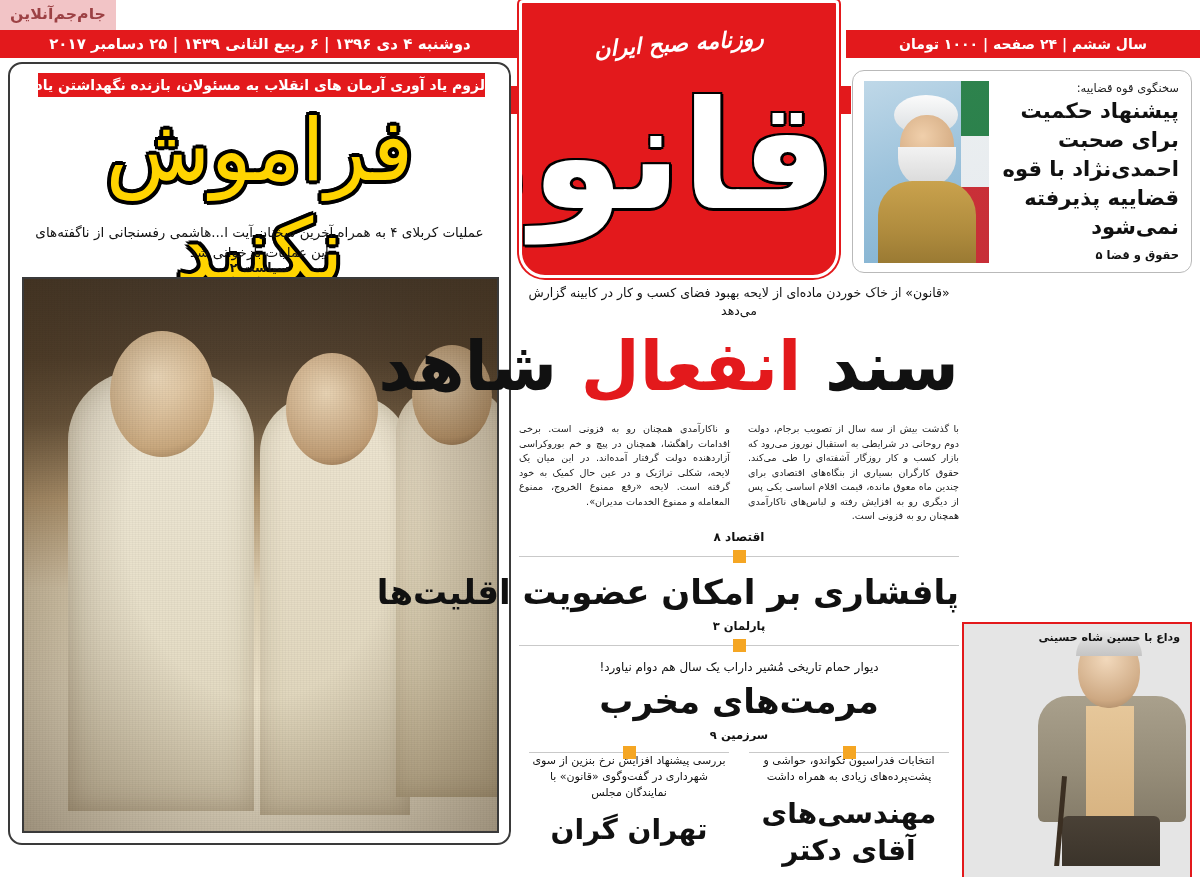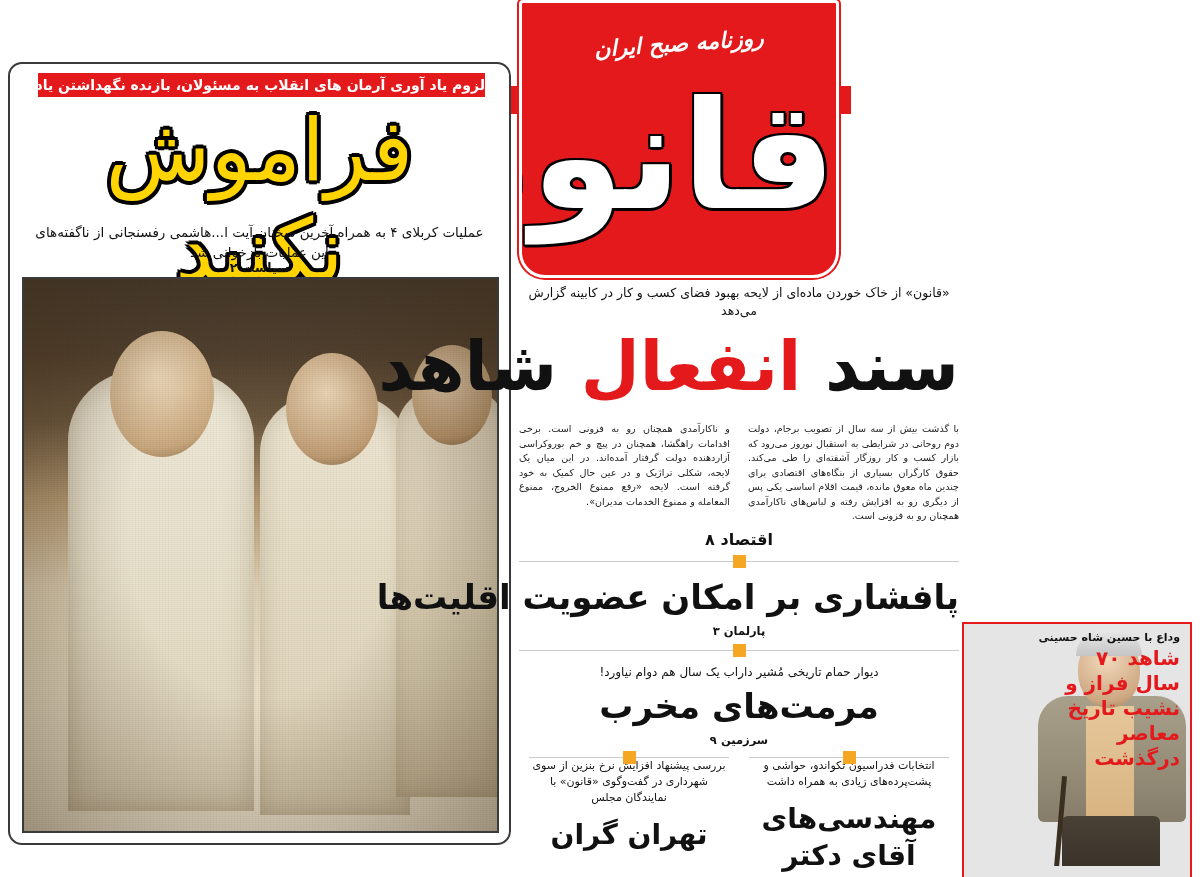--- a/index.html
+++ b/index.html
@@ -192,21 +192,21 @@
     text-align:center;font-size:68px;font-weight:bold;line-height:86px;
     color:#111;letter-spacing:-1px;margin-top:4px;white-space:nowrap;
   }
   .main-head .red{color:#e3191c;}
   .body-cols{
     display:flex;gap:18px;margin-top:12px;direction:rtl;
   }
   .body-cols .col{
     flex:1;font-size:9.6px;line-height:14.5px;color:#1a1a1a;text-align:justify;
   }
-  .c-tag{text-align:center;font-size:16px;font-weight:bold;color:#111;margin-top:6px;}
+  .c-tag{text-align:center;font-size:12px;font-weight:bold;color:#111;margin-top:6px;}
 
   .divider{position:relative;height:1px;background:#c9c9c9;margin:12px 0 0 0;}
   .divider .sq{
     position:absolute;left:50%;top:-6px;margin-left:-6px;
     width:13px;height:13px;background:#f5a623;
   }
 
   .sec{margin-top:12px;text-align:center;}
   .sec .kick{font-size:12px;color:#111;line-height:18px;}
   .sec .head{font-size:34px;font-weight:bold;line-height:46px;color:#111;margin-top:2px;white-space:nowrap;}
@@ -264,20 +264,27 @@
   .obit .ph-cane{
     position:absolute;left:36px;top:150px;width:5px;height:92px;
     background:#3b2f22;transform:rotate(5deg);
   }
 </style>
 </head>
 <body>
 
 <div class="page">
 
+  <div class="top-strip">
+    <div class="logo-badge">
+      <div class="mark">جام‌جم‌آنلاین</div>
+    </div>
+    <div class="date-bar">دوشنبه ۴ دی ۱۳۹۶ | ۶ ربیع الثانی ۱۴۳۹ | ۲۵ دسامبر ۲۰۱۷</div>
+    <div class="masthead-bar">سال ششم | ۲۴ صفحه | ۱۰۰۰ تومان</div>
+  </div>
 
   <div class="wing-left"></div>
   <div class="wing-right"></div>
   <div class="masthead">
     <div class="tagline">روزنامه صبح ایران</div>
     <div class="title">قانون</div>
   </div>
 
   <div class="left-panel">
     <div class="lead-kicker">لزوم یاد آوری آرمان های انقلاب به مسئولان، بازنده نگهداشتن یاد شهدا</div>
@@ -290,20 +297,32 @@
       <div class="figB"></div>
       <div class="figC"></div>
       <div class="headA"></div>
       <div class="headB"></div>
       <div class="headC"></div>
       <div class="grain"></div>
       <div class="vig"></div>
     </div>
   </div>
 
+  <div class="rt-box">
+    <div class="rt-kicker">سخنگوی قوه قضاییه:</div>
+    <div class="rt-head">پیشنهاد حکمیت برای صحبت احمدی‌نژاد با قوه قضاییه پذیرفته نمی‌شود</div>
+    <div class="rt-tag">حقوق و قضا ۵</div>
+    <div class="rt-photo">
+      <div class="flag"></div>
+      <div class="turban"></div>
+      <div class="face"></div>
+      <div class="beard"></div>
+      <div class="robe"></div>
+    </div>
+  </div>
 
   <div class="center">
 
     <div class="c-kicker">«قانون» از خاک خوردن ماده‌ای از لایحه بهبود فضای کسب و کار در کابینه گزارش می‌دهد</div>
     <div class="main-head">
       <span>سند </span><span class="red">انفعال</span><span> شاهد</span>
     </div>
     <div class="body-cols">
       <div class="col">با گذشت بیش از سه سال از تصویب برجام، دولت دوم روحانی در شرایطی به استقبال نوروز می‌رود که بازار کسب و کار روزگار آشفته‌ای را طی می‌کند. حقوق کارگران بسیاری از بنگاه‌های اقتصادی برای چندین ماه معوق مانده، قیمت اقلام اساسی یکی پس از دیگری رو به افزایش رفته و لباس‌های ناکارآمدی همچنان رو به فزونی است.</div>
       <div class="col">و ناکارآمدی همچنان رو به فزونی است. برخی اقدامات راهگشا، همچنان در پیچ و خم بوروکراسی آزاردهنده دولت گرفتار آمده‌اند. در این میان یک لایحه، شکلی تراژیک و در عین حال کمیک به خود گرفته است. لایحه «رفع ممنوع الخروج، ممنوع المعامله و ممنوع الخدمات مدیران».</div>
@@ -359,17 +378,16 @@
   <div class="obit">
     <div class="photo">
       <div class="ph-jacket"></div>
       <div class="ph-shirt"></div>
       <div class="ph-pants"></div>
       <div class="ph-cane"></div>
       <div class="ph-head"></div>
       <div class="ph-hair"></div>
     </div>
     <div class="kick">وداع با حسین شاه حسینی</div>
-    <div class="head">شاهد ۷۰ سال فراز و نشیب تاریخ معاصر درگذشت</div>
     <div class="tag">سیاست ۲</div>
   </div>
 
 </div>
 
 </body></html>

